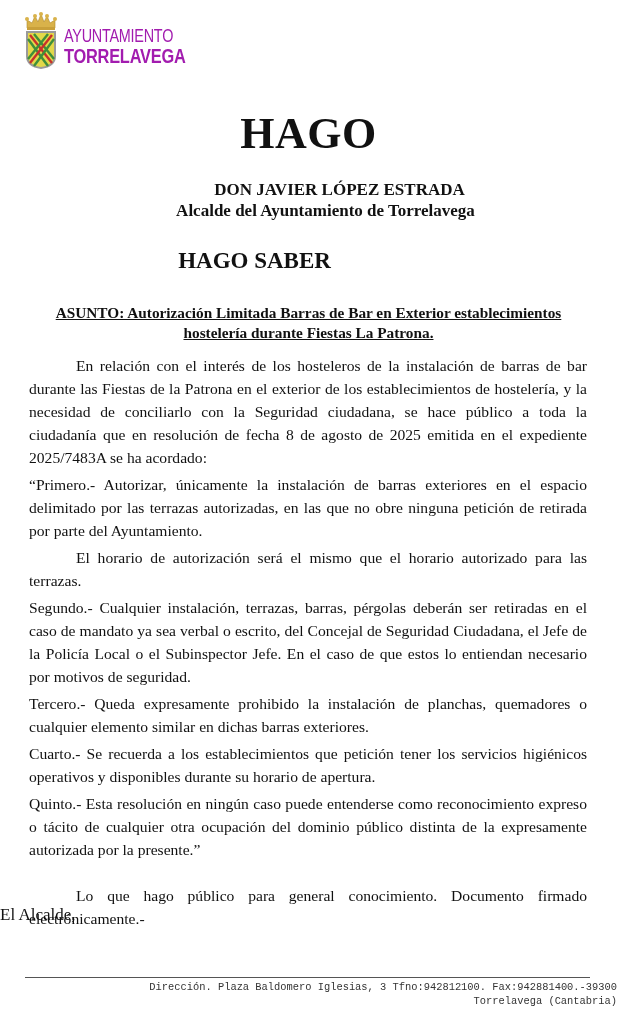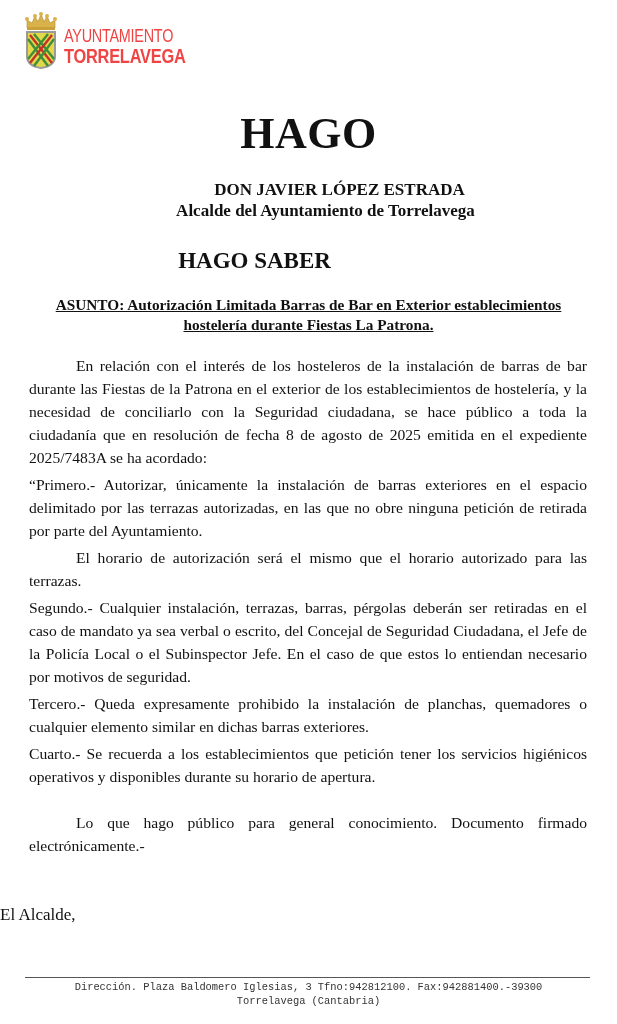--- a/index.html
+++ b/index.html
@@ -24,21 +24,21 @@
     }
     .crest {
       width: 34px;
       height: 58px;
       position: relative;
       margin-right: 6px;
     }
     .crest svg { display: block; }
     .logo-text {
       font-family: "Liberation Sans Narrow", "Liberation Sans", sans-serif;
-      color: #ef4444;
+      color: #a21caf;
       line-height: 19px;
       letter-spacing: -0.3px;
       margin-top: 10px;
     }
     .logo-line1 {
       font-size: 18px;
       transform: scaleX(0.8);
       transform-origin: left;
       white-space: nowrap;
       display: block;
@@ -84,21 +84,21 @@
       left: 0; width: 509px;
       top: 248px;
       text-align: center;
       font-weight: bold;
       font-size: 23px;
     }
     .asunto {
       position: absolute;
       left: 36px;
       width: 545px;
-      top: 295px;
+      top: 303px;
       text-align: center;
       font-weight: bold;
       font-size: 15.3px;
       line-height: 20px;
       text-decoration: underline;
     }
     .body-text {
       position: absolute;
       left: 25px;
       width: 566px;
@@ -123,21 +123,21 @@
       position: absolute;
       left: 25px;
       width: 565px;
       top: 977px;
       border-top: 1px solid #555555;
     }
     .footer {
       position: absolute;
       left: 0; width: 617px;
       top: 980px;
-      text-align: center;
+      text-align: right;
       font-family: "Liberation Mono", "DejaVu Sans Mono", monospace;
       font-size: 10.4px;
       line-height: 14px;
       color: #333333;
     }
   </style>
 </head>
 <body>
 
 <div class="logo">
@@ -177,20 +177,21 @@
 <div class="hago-saber">HAGO SABER</div>
 <div class="asunto">ASUNTO: Autorización Limitada Barras de Bar en Exterior establecimientos hostelería durante Fiestas La Patrona.</div>
 
 <div class="body-text">
   <p class="indent">En relación con el interés de los hosteleros de la instalación de barras de bar durante las Fiestas de la Patrona en el exterior de los establecimientos de hostelería, y la necesidad de conciliarlo  con la Seguridad ciudadana, se hace público a toda la ciudadanía que en resolución de fecha 8 de agosto de 2025 emitida en el expediente 2025/7483A  se ha acordado:</p>
   <p>“Primero.- Autorizar, únicamente la instalación de barras exteriores en el espacio delimitado por las terrazas autorizadas, en las que no obre ninguna petición de retirada por parte del Ayuntamiento.</p>
   <p class="indent">El horario de autorización será el mismo que el horario autorizado para las terrazas.</p>
   <p>Segundo.- Cualquier instalación, terrazas, barras, pérgolas deberán ser retiradas en el caso de mandato ya sea verbal o escrito, del Concejal de Seguridad Ciudadana, el Jefe de la Policía Local o el Subinspector Jefe. En el caso de que estos lo entiendan necesario por motivos de seguridad.</p>
   <p>Tercero.- Queda expresamente prohibido la instalación de planchas, quemadores o cualquier elemento similar en dichas barras exteriores.</p>
   <p>Cuarto.- Se recuerda a los establecimientos que petición tener los servicios higiénicos operativos y disponibles durante su horario de apertura.</p>
+  <p>Quinto.- Esta resolución en ningún caso puede entenderse como reconocimiento expreso o tácito de cualquier otra ocupación del dominio público distinta de la expresamente autorizada por la presente.”</p>
   <p class="indent closing">Lo que hago público para general conocimiento. Documento firmado electrónicamente.-</p>
 </div>
 
 <div class="signature">El Alcalde,</div>
 
 <div class="footer-rule"></div>
 <div class="footer">
   <div>Dirección. Plaza Baldomero Iglesias, 3 Tfno:942812100. Fax:942881400.-39300</div>
   <div>Torrelavega (Cantabria)</div>
 </div>

